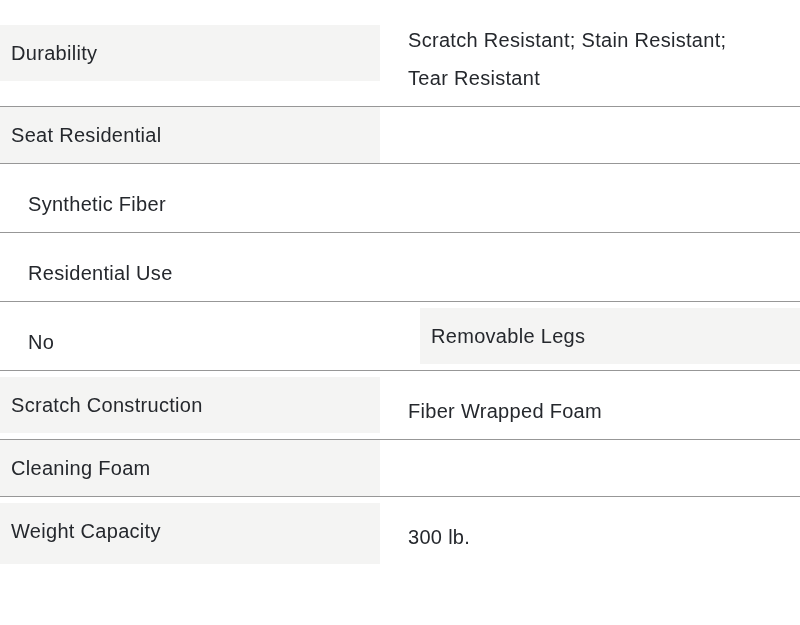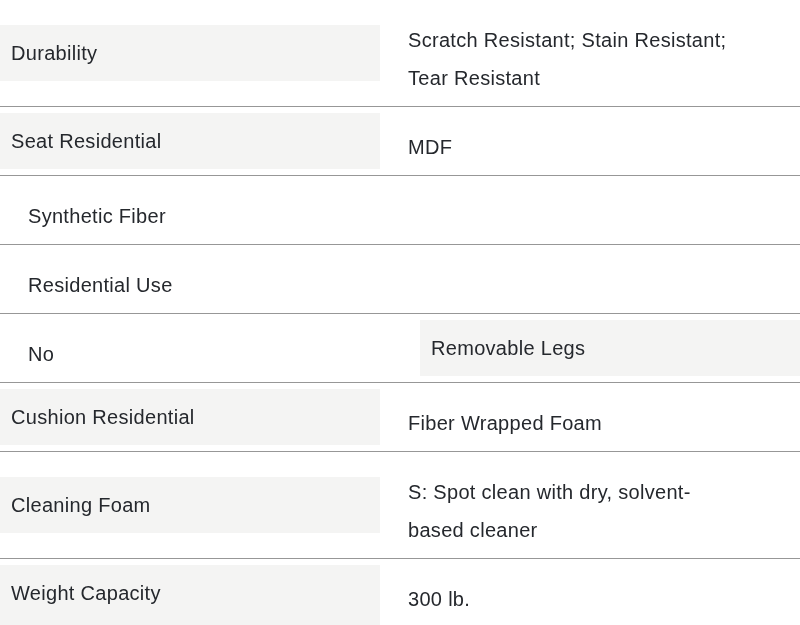--- a/index.html
+++ b/index.html
@@ -65,23 +65,20 @@
     </div>
     <div class="cell value-cell">
       <span class="value-text">Scratch Resistant; Stain Resistant; Tear Resistant</span>
     </div>
   </div>
 
   <div class="spec-row">
     <div class="cell label-cell">
       <span class="label-text">Seat Residential</span>
     </div>
-    <div class="cell value-cell">
-      <span class="value-text">MDF</span>
-    </div>
   </div>
 
   <div class="spec-row">
     <div class="cell value-cell">
       <span class="value-text">Synthetic Fiber</span>
     </div>
   </div>
 
   <div class="spec-row">
     <div class="cell value-cell">
@@ -94,33 +91,30 @@
       <span class="value-text">No</span>
     </div>
     <div class="cell label-cell">
       <span class="label-text">Removable Legs</span>
     </div>
   </div>
 
 
   <div class="spec-row">
     <div class="cell label-cell">
-      <span class="label-text">Cushion Residential</span>
+      <span class="label-text">Scratch Construction</span>
     </div>
     <div class="cell value-cell">
       <span class="value-text">Fiber Wrapped Foam</span>
     </div>
   </div>
 
   <div class="spec-row">
     <div class="cell label-cell">
       <span class="label-text">Cleaning Foam</span>
-    </div>
-    <div class="cell value-cell">
-      <span class="value-text">S: Spot clean with dry, solvent-based cleaner</span>
     </div>
   </div>
 
   <div class="spec-row">
     <div class="cell label-cell">
       <span class="label-text">Weight Capacity</span>
     </div>
     <div class="cell value-cell">
       <span class="value-text">300 lb.</span>
     </div>

